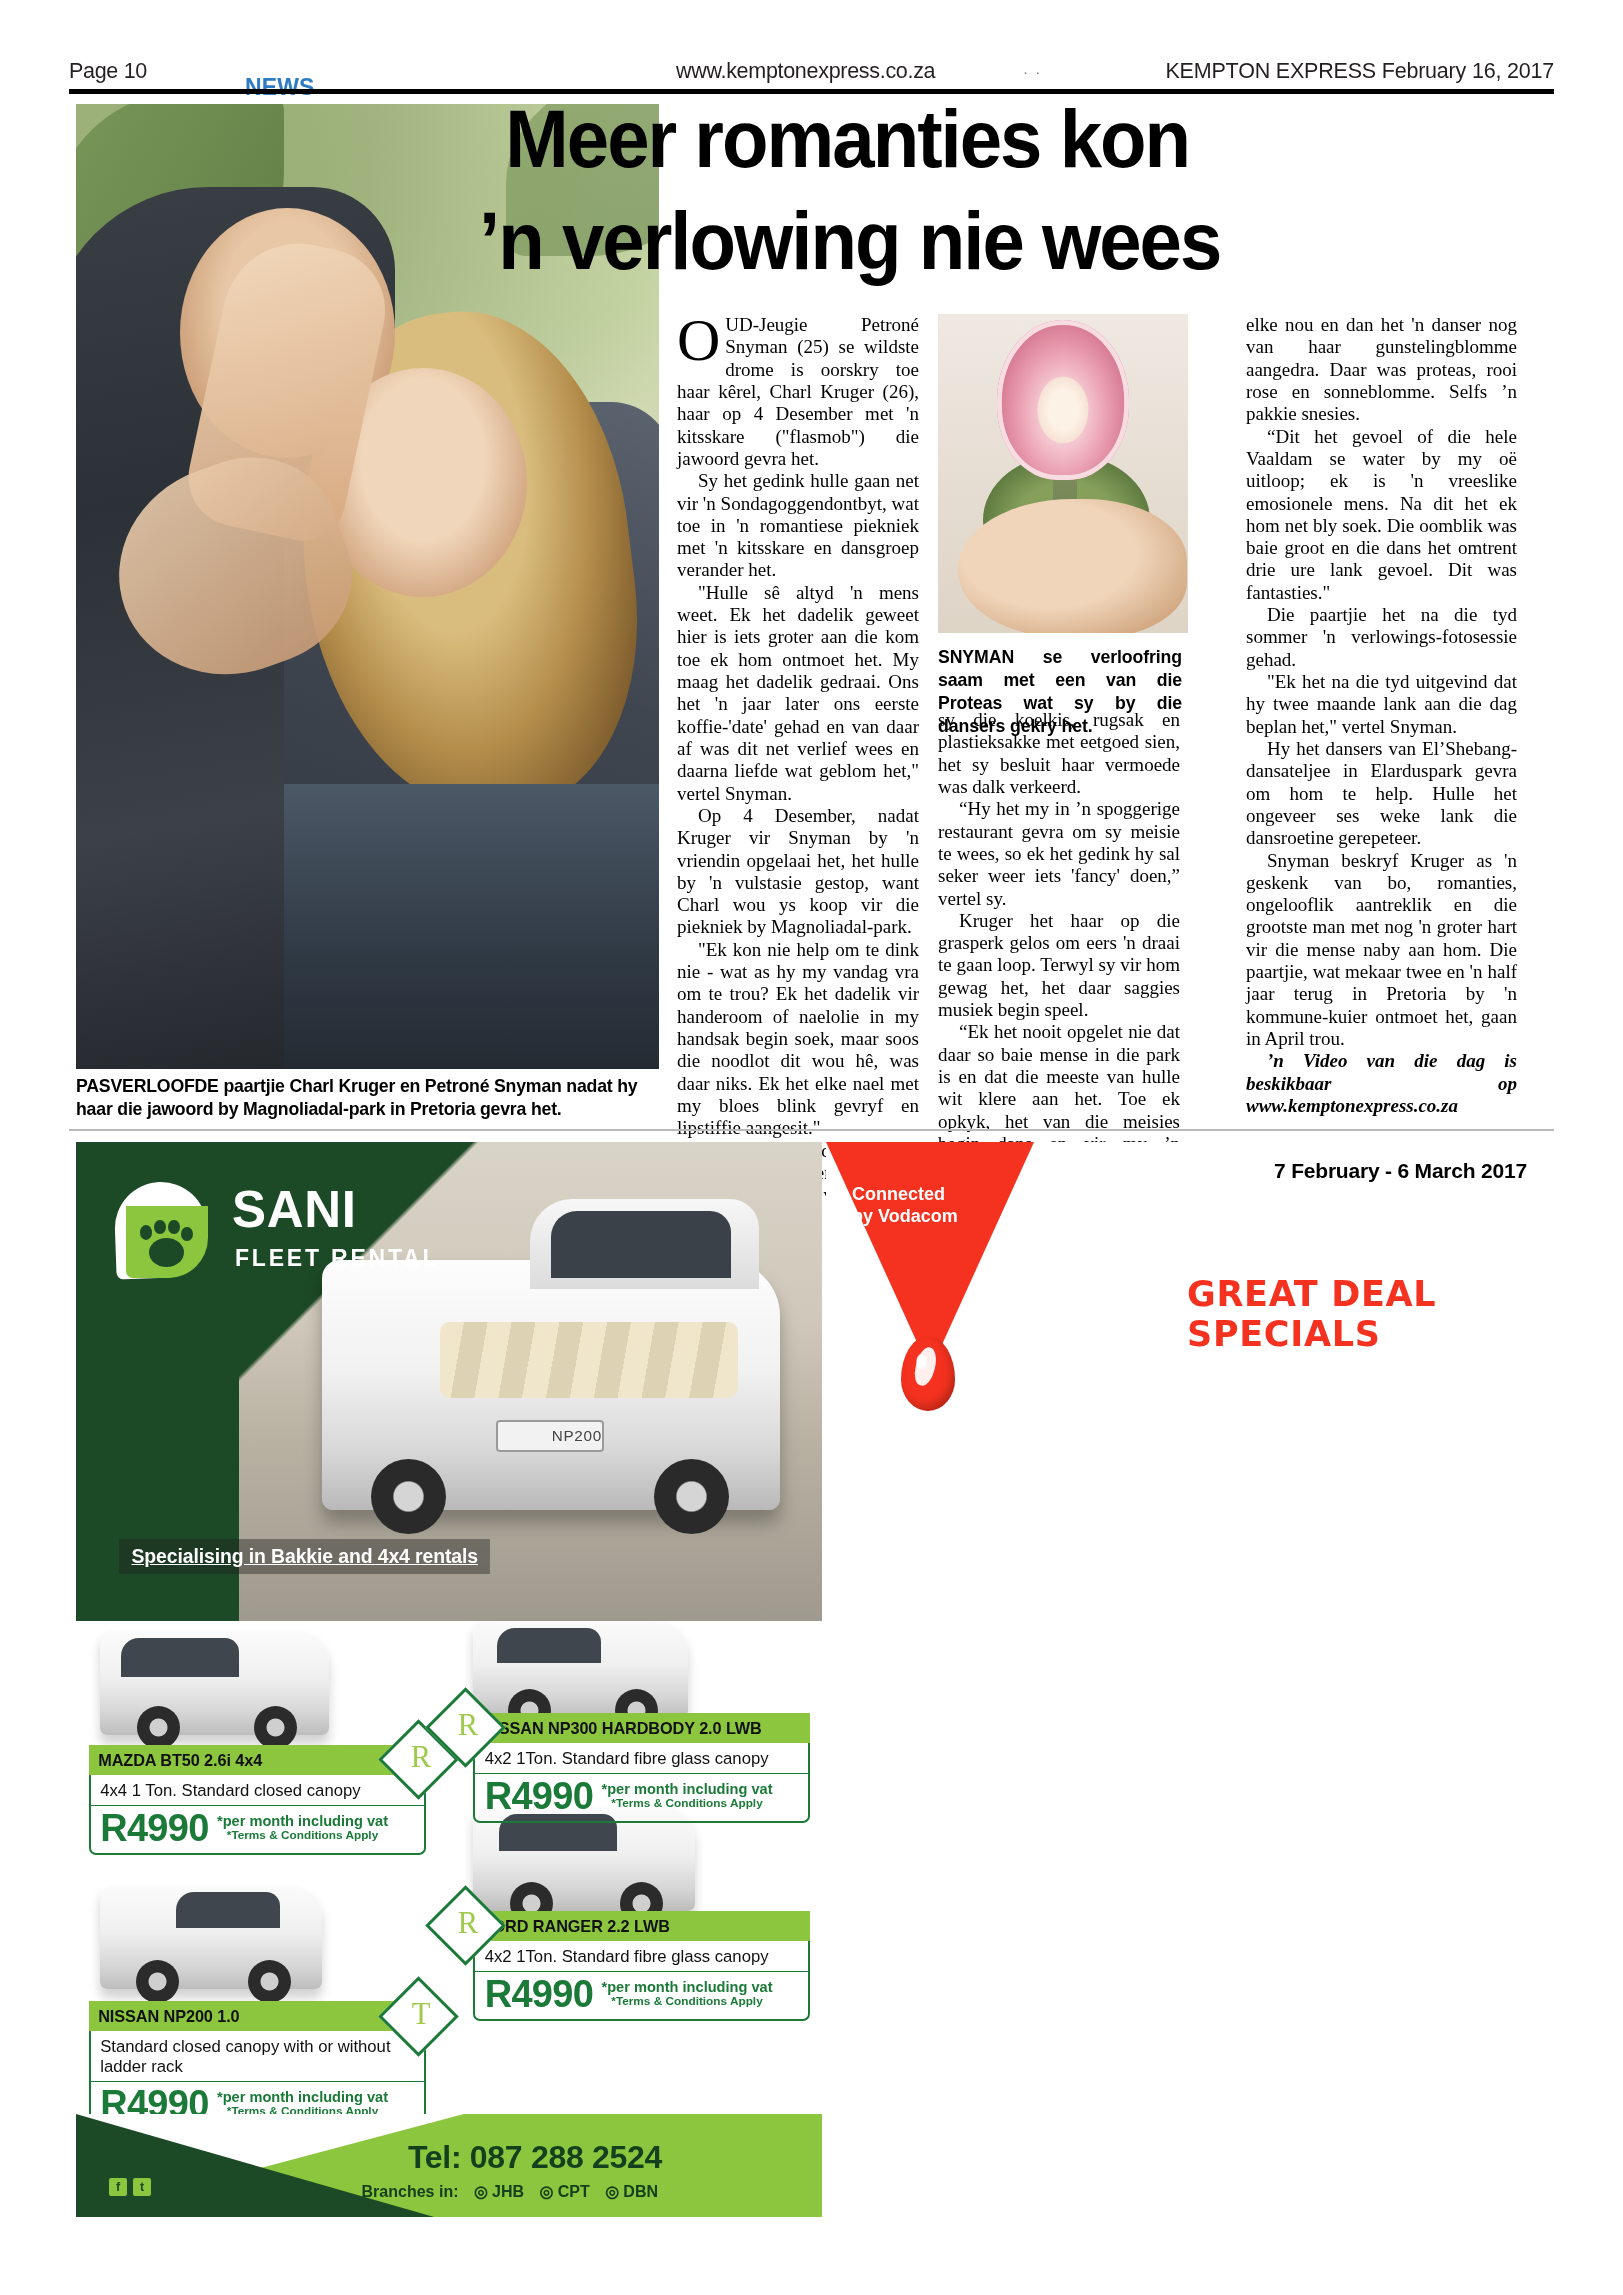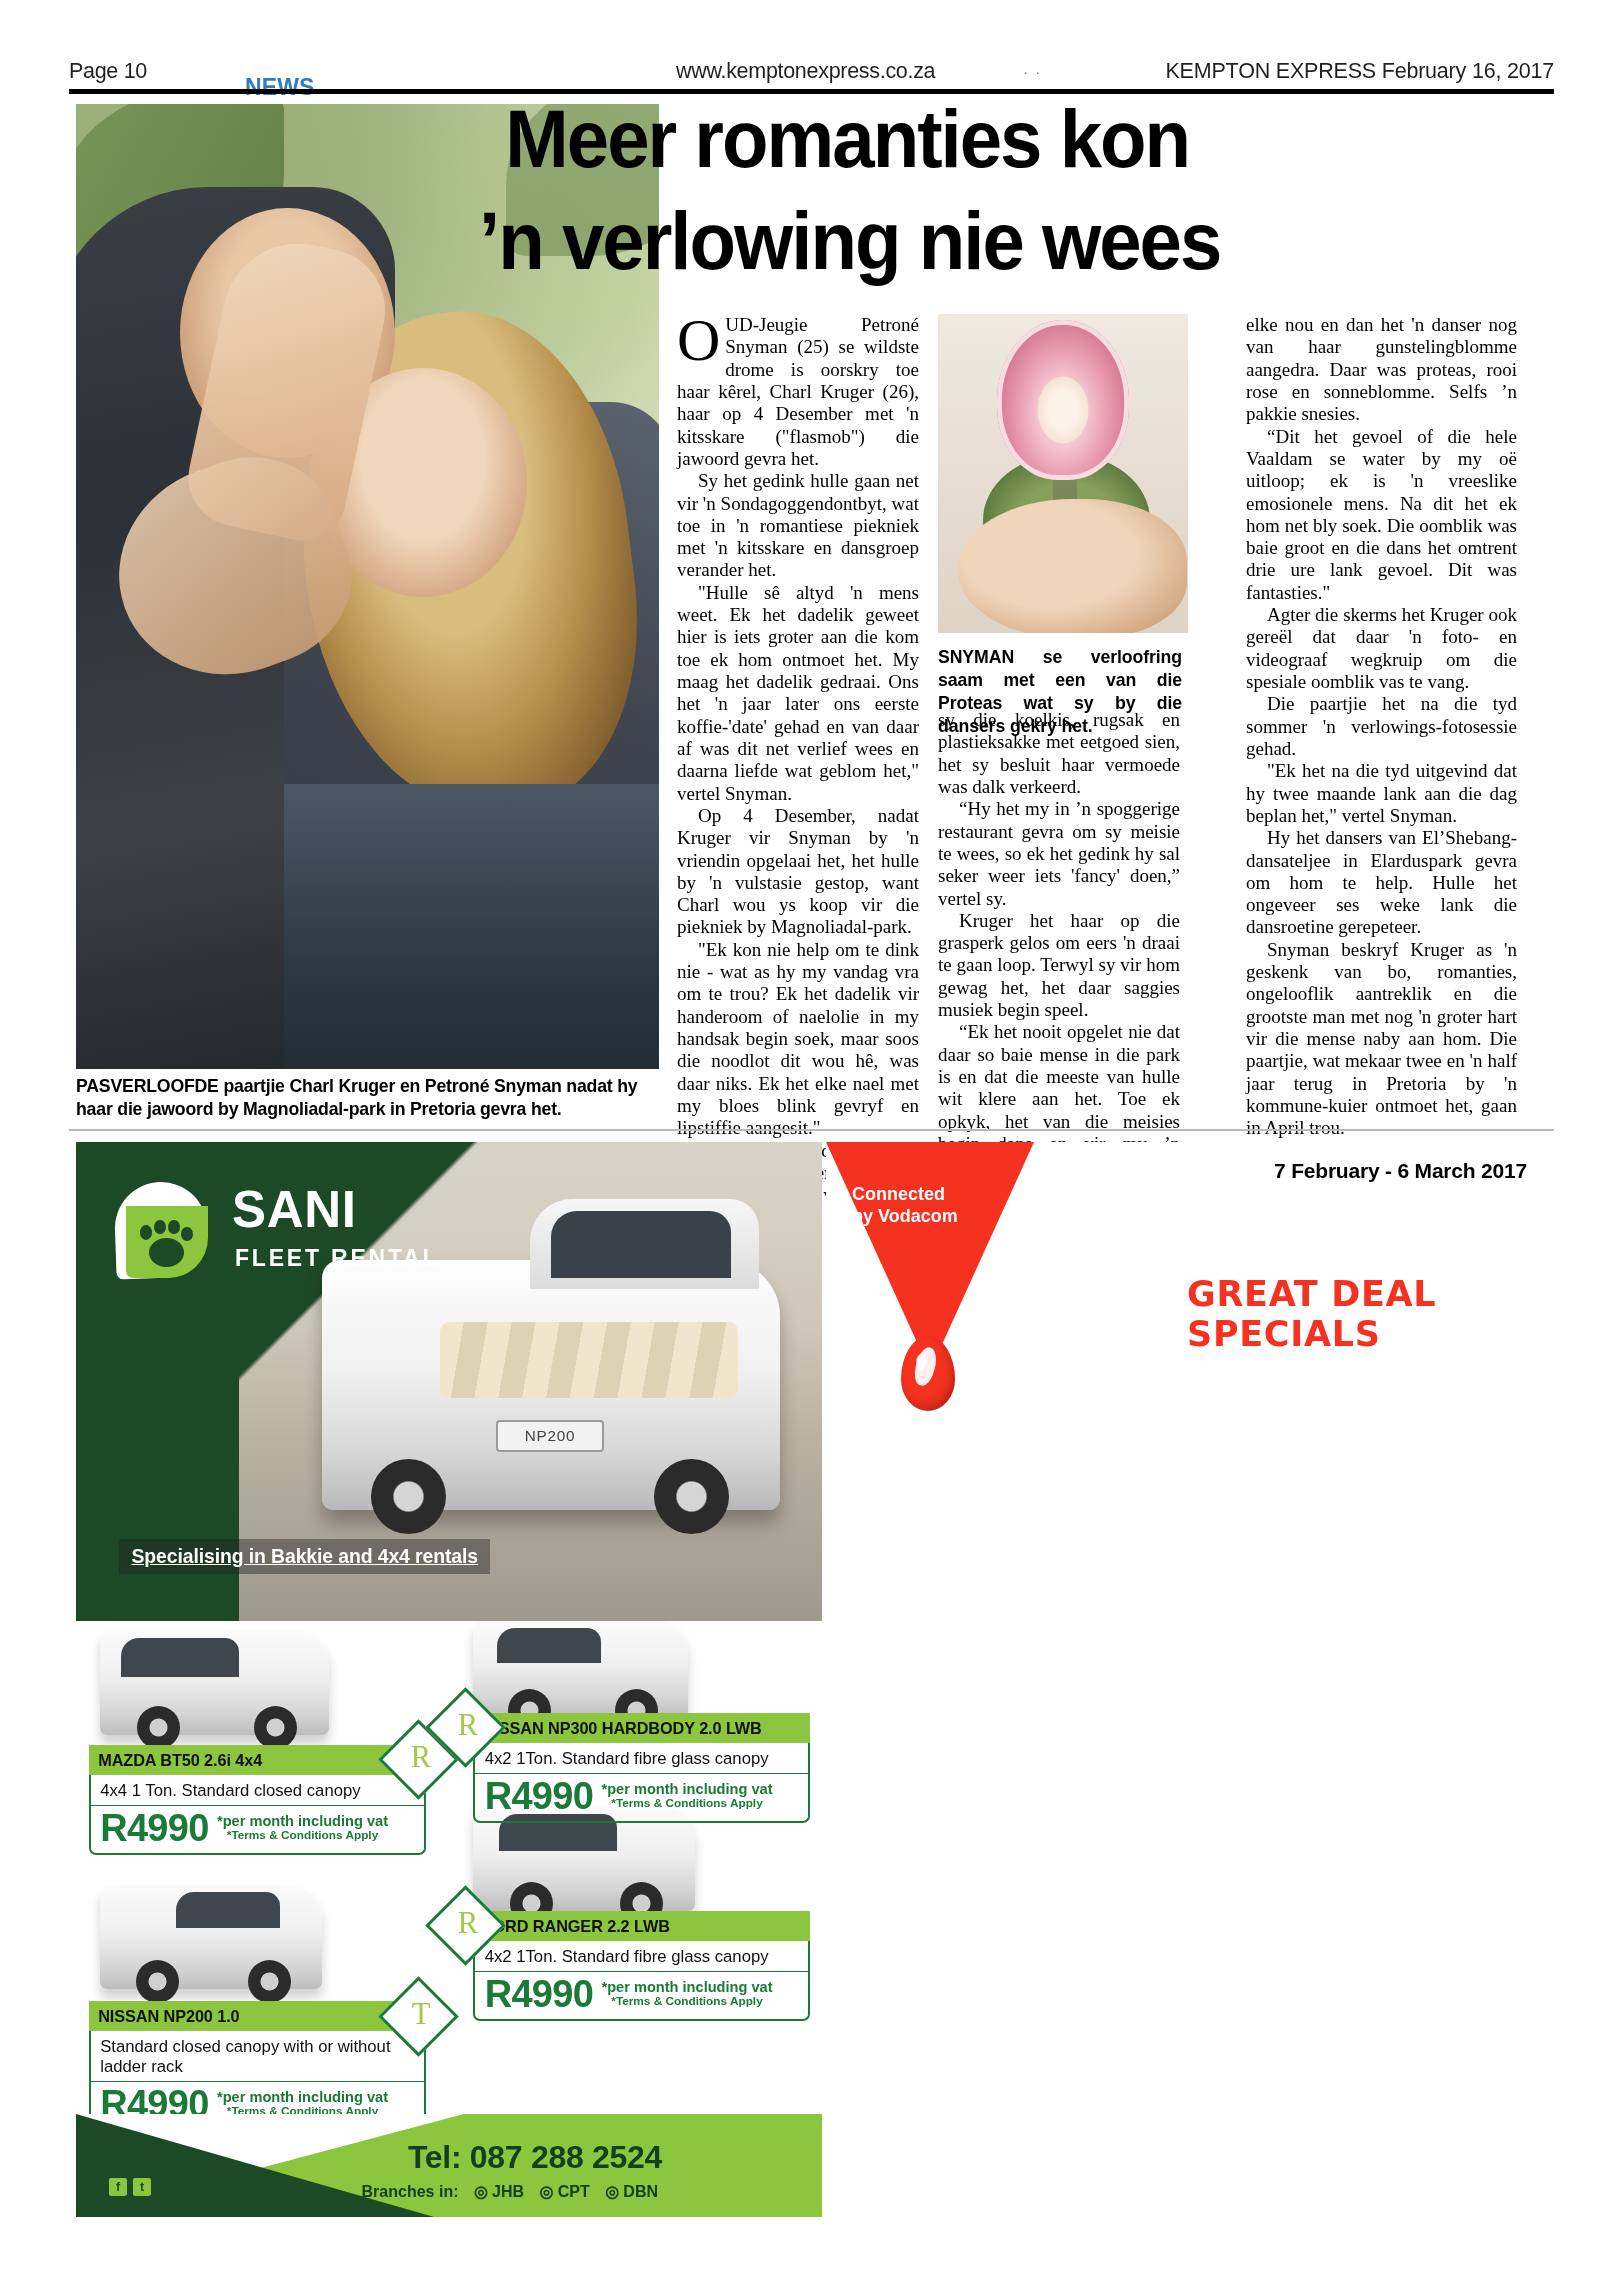--- a/index.html
+++ b/index.html
@@ -98,21 +98,21 @@
     background:linear-gradient(180deg,#fdfdfd 0%,#f1f1f1 44%,#d9d9d9 75%,#b9b9b9 100%);
     border-radius:18px 56px 11px 11px;box-shadow:0 12.5px 18px rgba(0,0,0,.28);}
   .sani-cab{position:absolute;left:208px;top:-61px;width:229px;height:90px;
     background:linear-gradient(180deg,#f7f7f7,#dcdcdc);border-radius:42px 29px 0 0;}
   .sani-win{position:absolute;left:229px;top:-49px;width:180px;height:67px;background:#3b4149;border-radius:26px 21px 0 0;}
   .sani-wheel{position:absolute;bottom:-23.6px;width:75px;height:75px;border-radius:50%;
     background:radial-gradient(circle at 50% 50%,#d5d5d5 0 27%,#2a2a2a 30% 100%);}
   .sani-load{position:absolute;left:118px;top:62px;width:298px;height:76px;
     background:repeating-linear-gradient(100deg,#efe6cc 0 23.6px,#ddd2b3 23.6px 47px);border-radius:9.7px;}
   .sani-np{position:absolute;left:174px;top:160px;width:104px;height:28px;background:#f2f2f2;border:2.1px solid #9a9a9a;border-radius:4px;
-    font-size:15.3px;color:#444;text-align:center;line-height:28px;letter-spacing:0.7px;}
+    font-size:15.3px;color:#444;text-align:right;line-height:28px;letter-spacing:0.7px;}
   .sani-logo{position:absolute;left:35px;top:36px;width:389px;height:118px;}
   .sani-mark{position:absolute;left:0;top:0;width:104px;height:104px;}
   .sani-drop{position:absolute;left:4.2px;top:4.2px;width:92px;height:96px;background:#ffffff;border-radius:46px 46px 43px 7px;transform:rotate(-2deg);}
   .sani-drop2{position:absolute;left:15.3px;top:28px;width:82px;height:72px;background:#8cc63e;border-radius:0 0 40px 7px;}
   .sani-paw{position:absolute;left:28px;top:43px;width:54px;height:49px;}
   .sani-pad{position:absolute;background:#1d4a26;border-radius:50%;}
   .sani-name{position:absolute;left:121px;top:5.6px;font-size:51px;font-weight:bold;color:#fff;letter-spacing:0.7px;line-height:1;}
   .sani-sub{position:absolute;left:124px;top:67px;font-size:23px;font-weight:bold;color:#fff;letter-spacing:2.8px;}
   .sani-spec{position:absolute;left:43px;top:397px;background:rgba(30,30,30,.42);color:#fff;
     font-size:19.4px;font-weight:bold;padding:6.2px 12.5px;letter-spacing:-0.1px;text-decoration:underline;}
@@ -216,21 +216,20 @@
   <p class="first">sy die koelkis, rugsak en plastieksakke met eetgoed sien, het sy besluit haar vermoede was dalk verkeerd.</p>
   <p>“Hy het my in ’n spoggerige restaurant gevra om sy meisie te wees, so ek het gedink hy sal seker weer iets 'fancy' doen,” vertel sy.</p>
   <p>Kruger het haar op die grasperk gelos om eers 'n draai te gaan loop. Terwyl sy vir hom gewag het, het daar saggies musiek begin speel.</p>
   <p>“Ek het nooit opgelet nie dat daar so baie mense in die park is en dat die meeste van hulle wit klere aan het. Toe ek opkyk, het van die meisies begin dans en vir my ’n blompot vol sonneblomme gegee." "Charl weet ek is baie lief vir blomme en bederf my gereeld daarmee.”</p>
   <p>Die dansers het meer geword en</p>
 </div>
 
 <div class="col" id="col3">
   <p class="first">elke nou en dan het 'n danser nog van haar gunstelingblomme aangedra. Daar was proteas, rooi rose en sonneblomme. Selfs ’n pakkie snesies.</p>
   <p>“Dit het gevoel of die hele Vaaldam se water by my oë uitloop; ek is 'n vreeslike emosionele mens. Na dit het ek hom net bly soek. Die oomblik was baie groot en die dans het omtrent drie ure lank gevoel. Dit was fantasties."</p>
-  <p>Agter die skerms het Kruger ook gereël dat daar 'n foto- en videograaf wegkruip om die spesiale oomblik vas te vang.</p>
   <p>Die paartjie het na die tyd sommer 'n verlowings-fotosessie gehad.</p>
   <p>"Ek het na die tyd uitgevind dat hy twee maande lank aan die dag beplan het," vertel Snyman.</p>
   <p>Hy het dansers van El’Shebang-dansateljee in Elarduspark gevra om hom te help. Hulle het ongeveer ses weke lank die dansroetine gerepeteer.</p>
   <p>Snyman beskryf Kruger as 'n geskenk van bo, romanties, ongelooflik aantreklik en die grootste man met nog 'n groter hart vir die mense naby aan hom. Die paartjie, wat mekaar twee en 'n half jaar terug in Pretoria by 'n kommune-kuier ontmoet het, gaan in April trou.</p>
   <p class="ital">’n Video van die dag is beskikbaar op www.kemptonexpress.co.za</p>
 </div>
 
 <div class="adrule"></div>
 
 <div class="sani">

